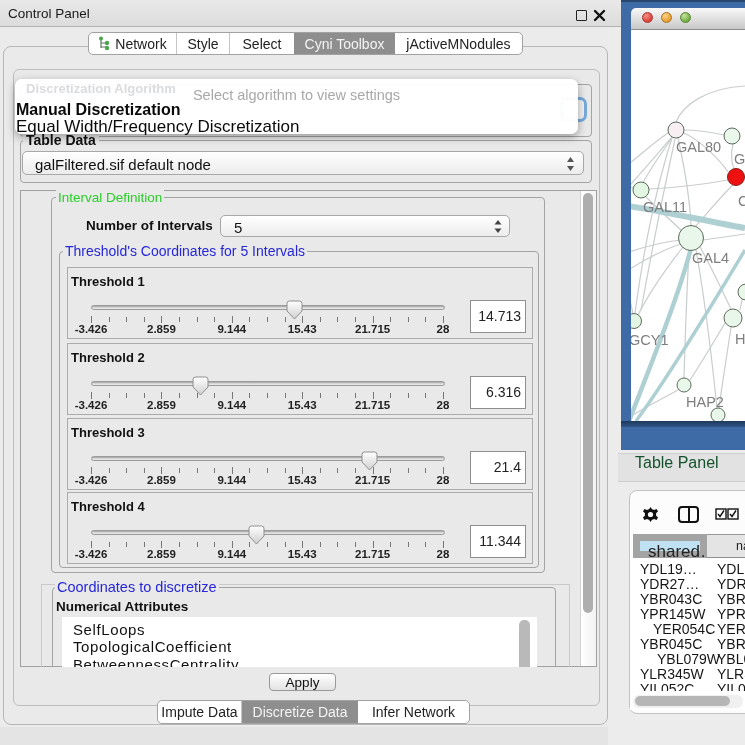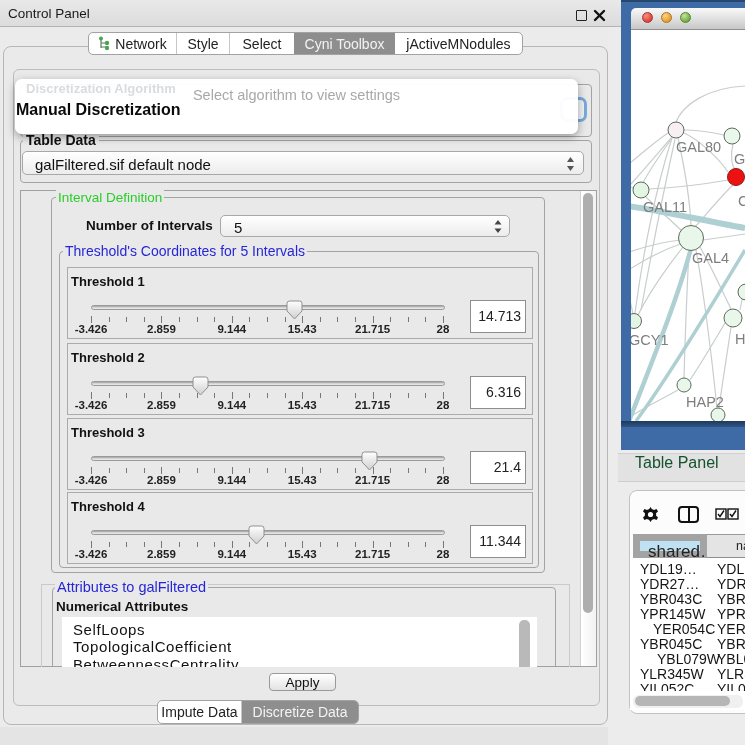--- a/index.html
+++ b/index.html
@@ -235,38 +235,40 @@
           </linearGradient>
         </defs>
         <path d="M1 3.5 Q1 1 3.5 1 H13.5 Q16 1 16 3.5 V11 L8.5 19 L1 11 Z" fill="url(#tg3)" stroke="#8f8f8f"></path>
       </svg>
       <div class="abs" style="left:402px;top:32px;width:56px;height:33px;border:1.5px solid #8e8e8e;background:#fff;font-size:14px;color:#222;text-align:right;line-height:31px;padding-right:4px;">11.344</div>
     </div>
   </div>
 
 <div class="abs" style="left:41px;top:584px;width:529px;height:100px;border:1px solid #c9c9c9;clip-path:inset(0 0 17px 0);"></div>
 <div class="abs" style="left:52px;top:587px;width:504px;height:120px;border:1px solid #a3a3a3;border-radius:4px;clip-path:inset(0 0 41px 0);"></div>
-<div class="abs" style="left:55px;top:579px;font-size:14.5px;color:#2626d8;background:#e9e9e9;padding:0 2px;">Attributes to galFiltered</div>
+<div class="abs" style="left:55px;top:579px;font-size:14.5px;color:#2626d8;background:#e9e9e9;padding:0 2px;">Coordinates to discretize</div>
 <div class="abs bold" style="left:56px;top:599px;font-size:13.5px;color:#111;">Numerical Attributes</div>
 <div class="abs" style="left:62px;top:617px;width:475px;height:50px;background:#fff;overflow:hidden;">
   <div style="padding:4px 0 0 11px;font-size:15px;letter-spacing:0.6px;color:#111;line-height:17.4px;">SelfLoops<br>TopologicalCoefficient<br>BetweennessCentrality</div>
 </div>
 <div class="abs" style="left:519px;top:620px;width:11px;height:47px;background:#b9b9b9;border-radius:5px 5px 0 0;"></div>
 
 <div class="abs" style="left:269px;top:673px;width:67px;height:18px;border:1px solid #999;border-radius:4px;background:linear-gradient(#ffffff,#e3e3e3);text-align:center;font-size:13.5px;line-height:17px;color:#111;">Apply</div>
 
 <div class="abs" style="left:157px;top:700px;height:24px;display:flex;border:1px solid #a2a2a2;border-radius:5px;background:#fff;overflow:hidden;font-size:14px;color:#222;">
   <div style="width:84px;display:flex;align-items:center;justify-content:center;border-right:1px solid #c6c6c6;">Impute Data</div>
   <div style="width:116px;display:flex;align-items:center;justify-content:center;background:#8e8e8e;color:#f3f3f3;">Discretize Data</div>
+  <div style="width:111px;display:flex;align-items:center;justify-content:center;">Infer Network</div>
 </div>
 
 <div class="abs" style="left:15px;top:79px;width:563px;height:55px;background:rgba(255,255,255,0.97);border-radius:7px;box-shadow:0 3px 8px rgba(0,0,0,0.35);z-index:50;">
   <div class="abs bold" style="left:11px;top:2px;font-size:13px;color:#d9dcdf;">Discretization Algorithm</div>
   <div class="abs" style="left:0;top:8px;width:563px;text-align:center;font-size:14.5px;color:#a8a8a8;">Select algorithm to view settings</div>
   <div class="abs bold" style="left:1px;top:22px;font-size:16px;color:#0a0a0a;">Manual Discretization</div>
+  <div class="abs" style="left:1px;top:38px;font-size:17px;color:#0a0a0a;">Equal Width/Frequency Discretization</div>
 </div>
 
 <div class="abs" style="left:610px;top:349px;width:5px;height:7px;background:#c7c7c7;clip-path:polygon(0 0,100% 50%,0 100%);"></div>
 
 <div class="abs" style="left:608px;top:27px;width:137px;height:718px;background:#ececec;"></div>
 <div class="abs" style="left:621px;top:0;width:124px;height:450px;background:#3e6ba6;"></div>
 <div class="abs" style="left:621px;top:0;width:124px;height:2px;background:#27486e;"></div>
 <div class="abs" style="left:621px;top:421px;width:124px;height:6px;background:linear-gradient(#1d3a5c,#2f5585);"></div>
 
 <div class="abs" style="left:631px;top:8px;width:114px;height:22px;border-radius:5px 0 0 0;background:linear-gradient(#f9f9f9,#c8c8c8);border-bottom:1px solid #8e8e8e;">

